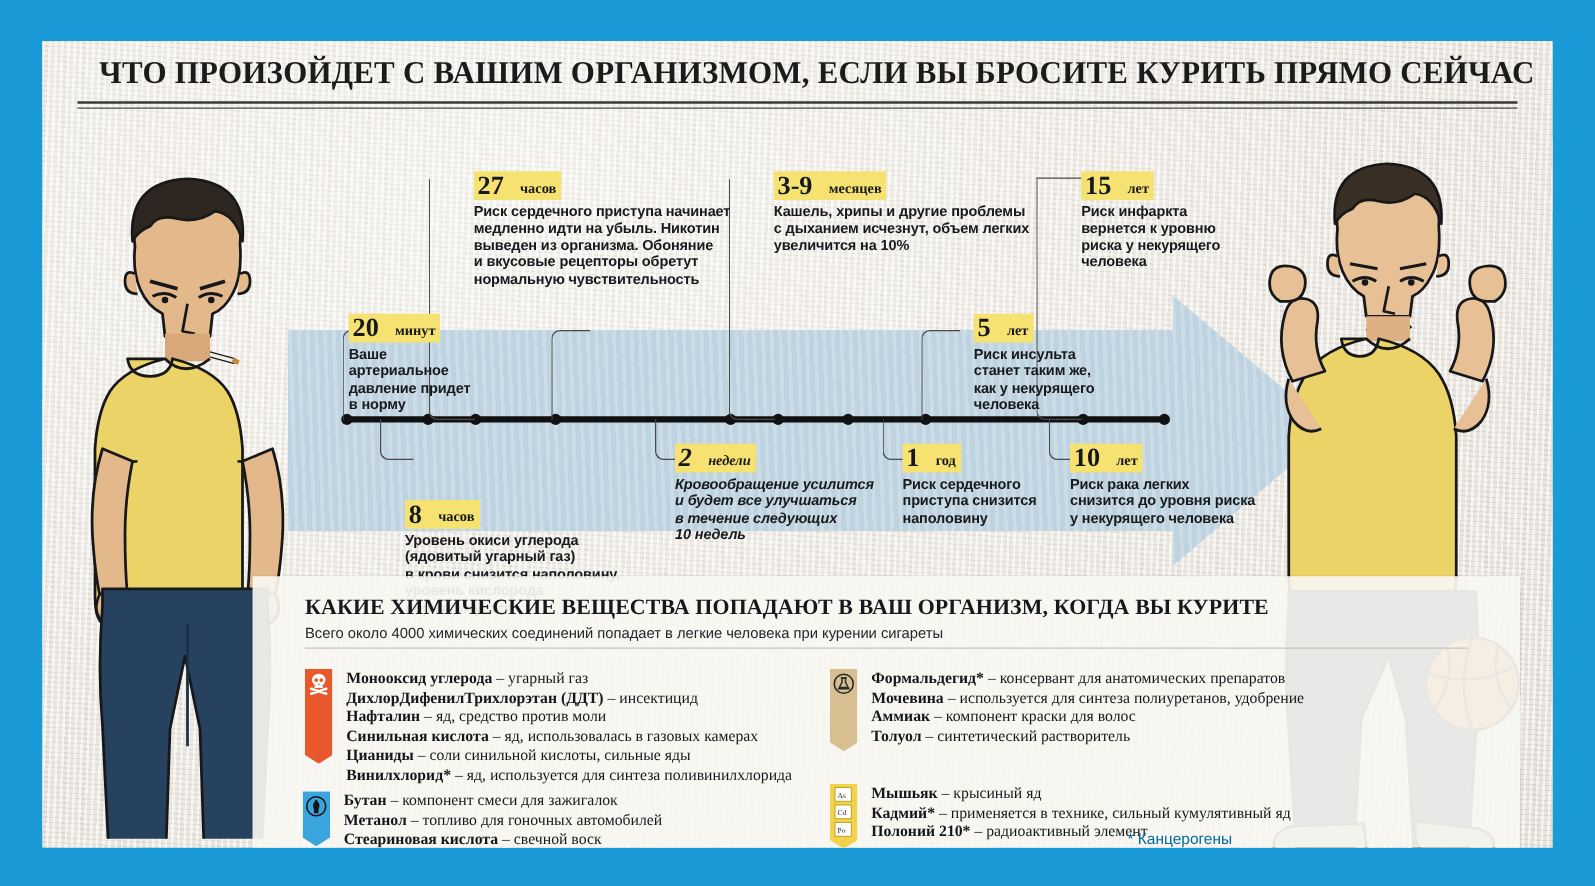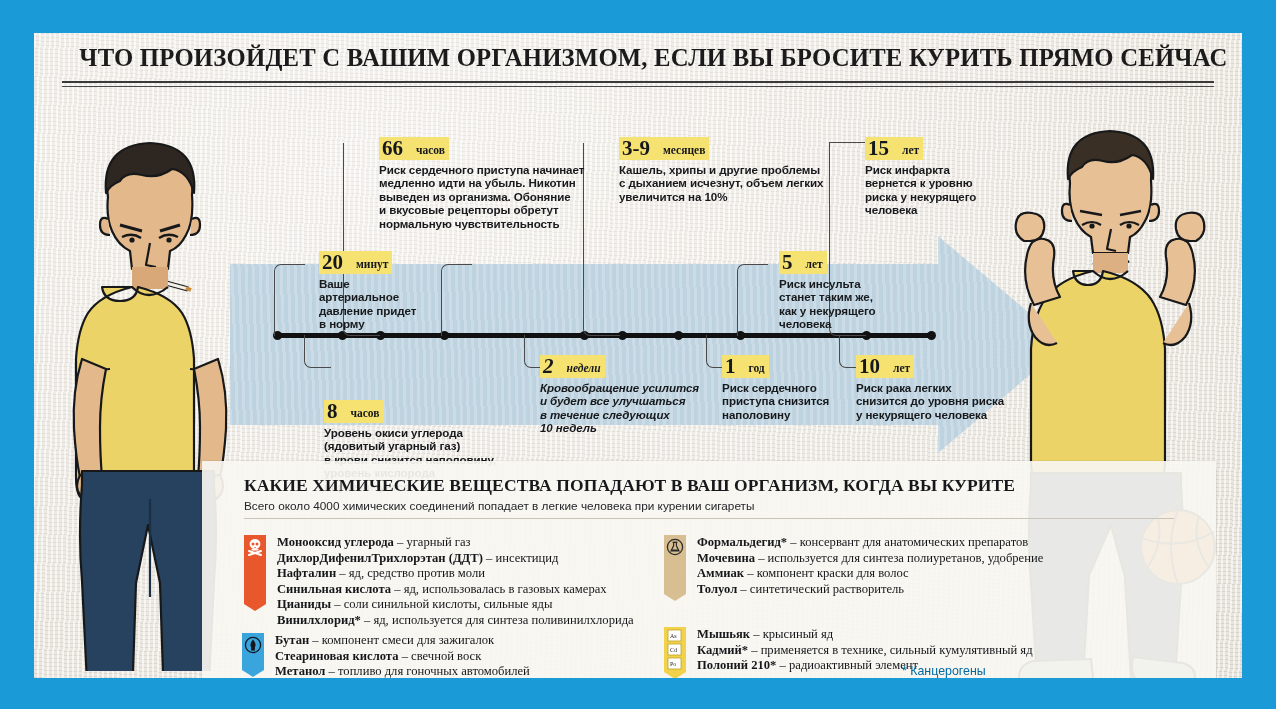--- a/index.html
+++ b/index.html
@@ -155,21 +155,21 @@
     <div class="conn" style="left:407px;top:231px;width:30px;height:71px;border-left:1.6px solid #4a4a4a;border-top:1.6px solid #4a4a4a;border-top-left-radius:7px;"></div>
     <div class="conn" style="left:703px;top:231px;width:30px;height:71px;border-left:1.6px solid #4a4a4a;border-top:1.6px solid #4a4a4a;border-top-left-radius:7px;"></div>
 
     <div class="conn" style="left:270px;top:302px;width:26px;height:32px;border-left:1.6px solid #4a4a4a;border-bottom:1.6px solid #4a4a4a;border-bottom-left-radius:7px;"></div>
     <div class="conn" style="left:490px;top:302px;width:22px;height:32px;border-left:1.6px solid #4a4a4a;border-bottom:1.6px solid #4a4a4a;border-bottom-left-radius:7px;"></div>
     <div class="conn" style="left:672px;top:302px;width:22px;height:32px;border-left:1.6px solid #4a4a4a;border-bottom:1.6px solid #4a4a4a;border-bottom-left-radius:7px;"></div>
     <div class="conn" style="left:805px;top:302px;width:22px;height:32px;border-left:1.6px solid #4a4a4a;border-bottom:1.6px solid #4a4a4a;border-bottom-left-radius:7px;"></div>
 
     <div class="callout" style="left:345px;top:104px;width:232px;">
       <span class="tag">
-        <span class="num">66</span><span class="unit">часов</span>
+        <span class="num">27</span><span class="unit">часов</span>
       </span>
       <div class="body-txt">
         <div>Риск сердечного приступа начинает</div>
         <div>медленно идти на убыль. Никотин</div>
         <div>выведен из организма. Обоняние</div>
         <div>и вкусовые рецепторы обретут</div>
         <div>нормальную чувствительность</div>
       </div>
     </div>
 
@@ -189,21 +189,21 @@
         <span class="num">15</span><span class="unit">лет</span>
       </span>
       <div class="body-txt">
         <div>Риск инфаркта</div>
         <div>вернется к уровню</div>
         <div>риска у некурящего</div>
         <div>человека</div>
       </div>
     </div>
 
-    <div class="callout" style="left:245px;top:218px;width:150px;margin-left:40px;">
+    <div class="callout" style="left:245px;top:218px;width:150px;">
       <span class="tag">
         <span class="num">20</span><span class="unit">минут</span>
       </span>
       <div class="body-txt">
         <div>Ваше</div>
         <div>артериальное</div>
         <div>давление придет</div>
         <div>в норму</div>
       </div>
     </div>
@@ -365,22 +365,22 @@
         <div class="badge">
           <span class="shape" style="background:#3aa4dd;height:44px;"></span>
           <svg width="18" height="18" viewBox="0 0 18 18">
             <circle cx="9" cy="9" r="7.6" fill="none" stroke="#15151a" stroke-width="1.3"></circle>
             <path d="M9 3.4 q3.2 3.6 2.4 6.6 q-0.8 3.2 -2.4 4 q-1.6 -0.8 -2.4 -4 q-0.8 -3 2.4 -6.6z" fill="#15151a"></path>
             <rect x="7.2" y="11.6" width="3.6" height="3" fill="#15151a"></rect>
           </svg>
         </div>
         <div class="chem-list">
           <div><b>Бутан</b><span> – компонент смеси для зажигалок</span></div>
+          <div><b>Метанол</b><span> – топливо для гоночных автомобилей</span></div>
           <div><b>Стеариновая кислота</b><span> – свечной воск</span></div>
-          <div><b>Метанол</b><span> – топливо для гоночных автомобилей</span></div>
         </div>
       </div>
 
       <div class="chem-group" style="left:462px;top:166px;">
         <div class="badge">
           <span class="shape" style="background:#f2d24a;height:52px;"></span>
           <svg width="20" height="46" viewBox="0 0 20 46" style="left:1px;top:2px;">
             <g font-family="Liberation Serif, serif" font-size="6" fill="#2a2a2a">
               <rect x="3" y="1" width="13" height="11" fill="#fff" stroke="#b59a18" stroke-width=".7"></rect>
               <text x="5" y="9">As</text>

